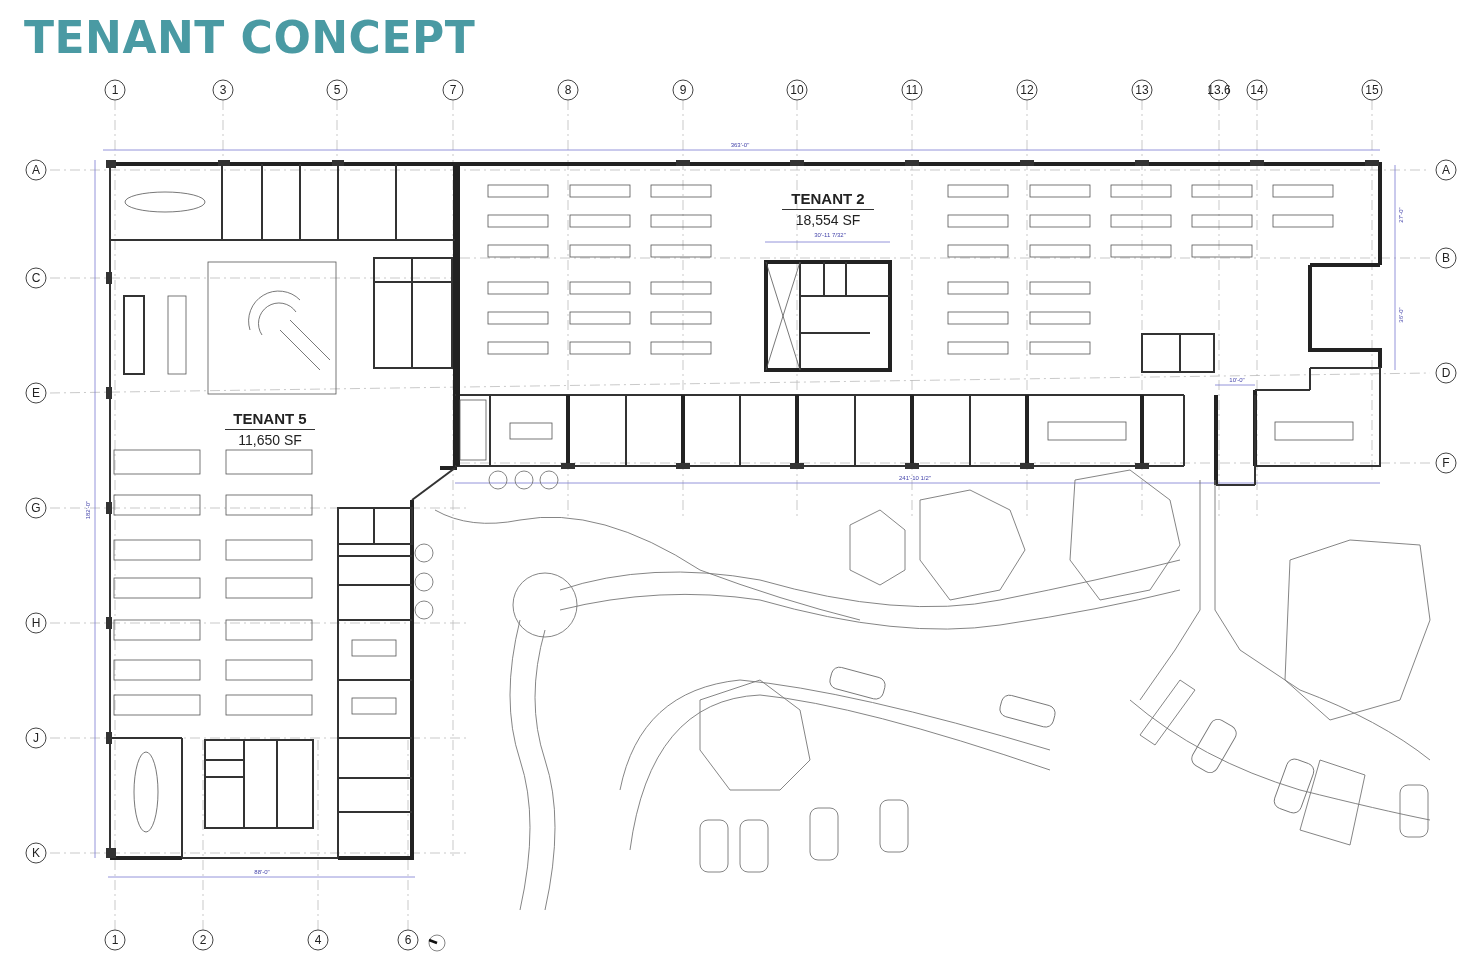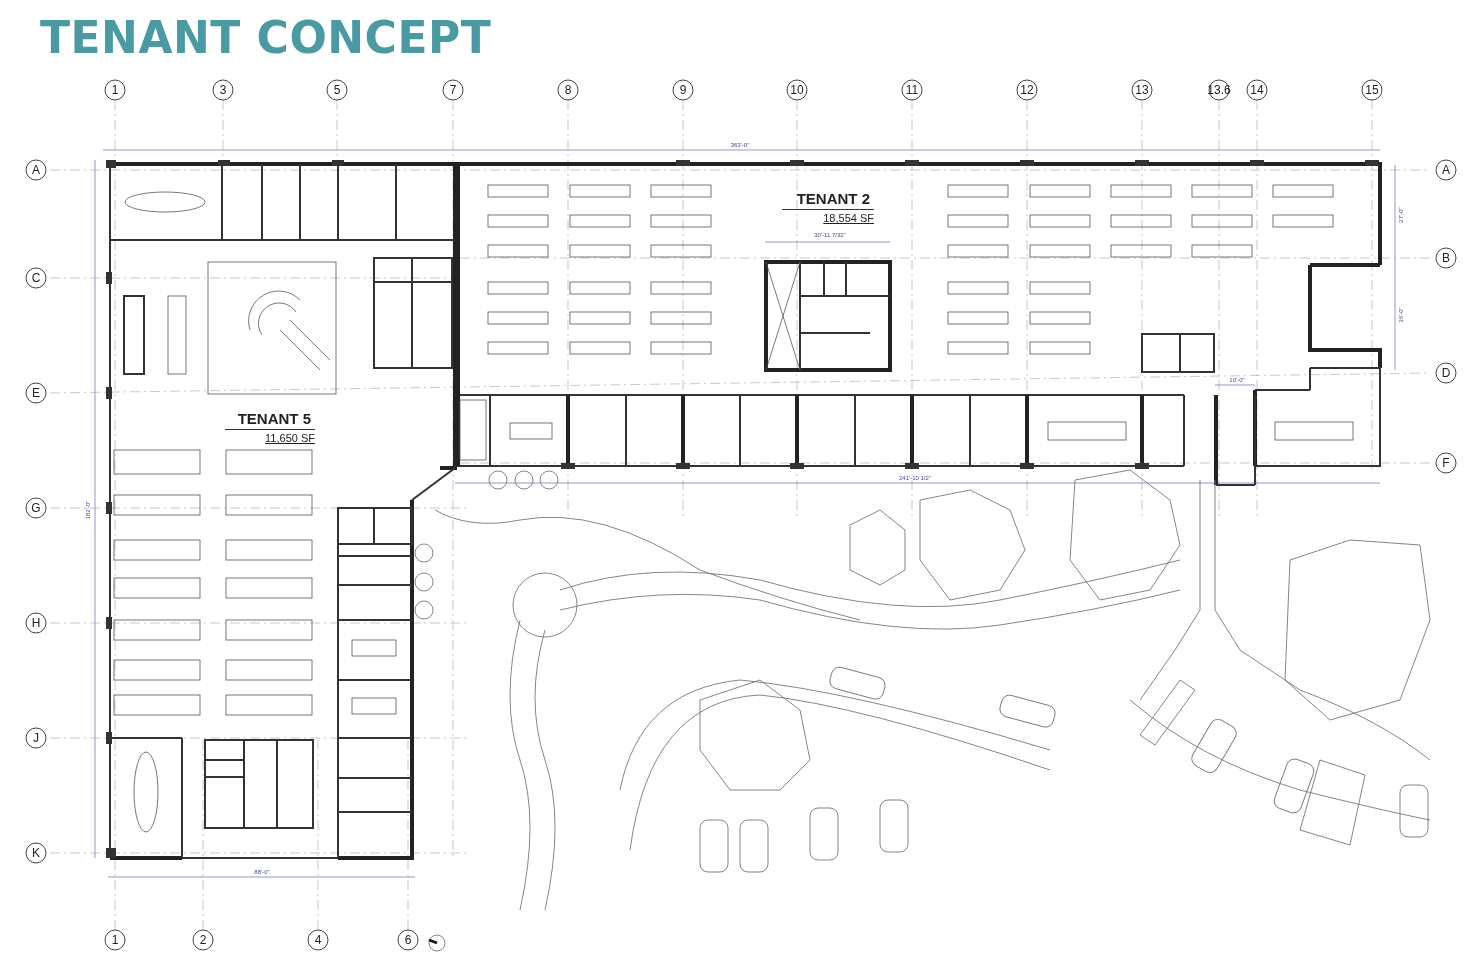--- a/index.html
+++ b/index.html
@@ -1,31 +1,31 @@
 <!DOCTYPE html>
 <html><head>
 <meta charset="utf-8">
 <style>
   html,body{margin:0;padding:0;background:#ffffff;}
   body{width:1477px;height:964px;position:relative;overflow:hidden;font-family:"Liberation Sans",sans-serif;}
-  .title{position:absolute;left:40px;top:12px;font-family:"DejaVu Sans",sans-serif;font-weight:bold;font-size:44px;letter-spacing:0.5px;color:#4a9aa3;line-height:52px;}
+  .title{position:absolute;left:24px;top:12px;font-family:"DejaVu Sans",sans-serif;font-weight:bold;font-size:44px;letter-spacing:0.5px;color:#4a9aa3;line-height:52px;}
   svg.plan{position:absolute;left:0;top:0;}
   .grid-bubble circle{fill:#fff;stroke:#444;stroke-width:1;}
   .grid-bubble text{font-size:12px;fill:#222;text-anchor:middle;dominant-baseline:central;font-family:"Liberation Sans",sans-serif;}
   .gridline{stroke:#bbb;stroke-width:0.8;stroke-dasharray:10 4 2 4;}
   .wall{stroke:#222;stroke-width:4;fill:none;}
   .wall-thin{stroke:#333;stroke-width:2;fill:none;}
   .line{stroke:#555;stroke-width:0.8;fill:none;}
   .land{stroke:#777;stroke-width:0.9;fill:none;}
   .dim{stroke:#7a7ad0;stroke-width:0.8;fill:none;}
   .dimtext{font-size:6px;fill:#4444aa;font-family:"Liberation Sans",sans-serif;text-anchor:middle;}
   .col{fill:#333;}
-  .tenant-label{position:absolute;text-align:right;font-family:"Liberation Sans",sans-serif;color:#222;}
+  .tenant-label{position:absolute;text-align:center;font-family:"Liberation Sans",sans-serif;color:#222;}
   .tenant-label .name{font-size:15px;font-weight:bold;border-bottom:1px solid #333;padding:0 4px 2px;}
-  .tenant-label .area{font-size:11px;margin-top:2px;text-decoration:underline;}
+  .tenant-label .area{font-size:14px;margin-top:2px;}
   .north{position:absolute;}
 </style>
 </head>
 <body>
 
 <div class="title">TENANT CONCEPT</div>
 
 <svg class="plan" width="1477" height="964" viewBox="0 0 1477 964">
 
   <g>

